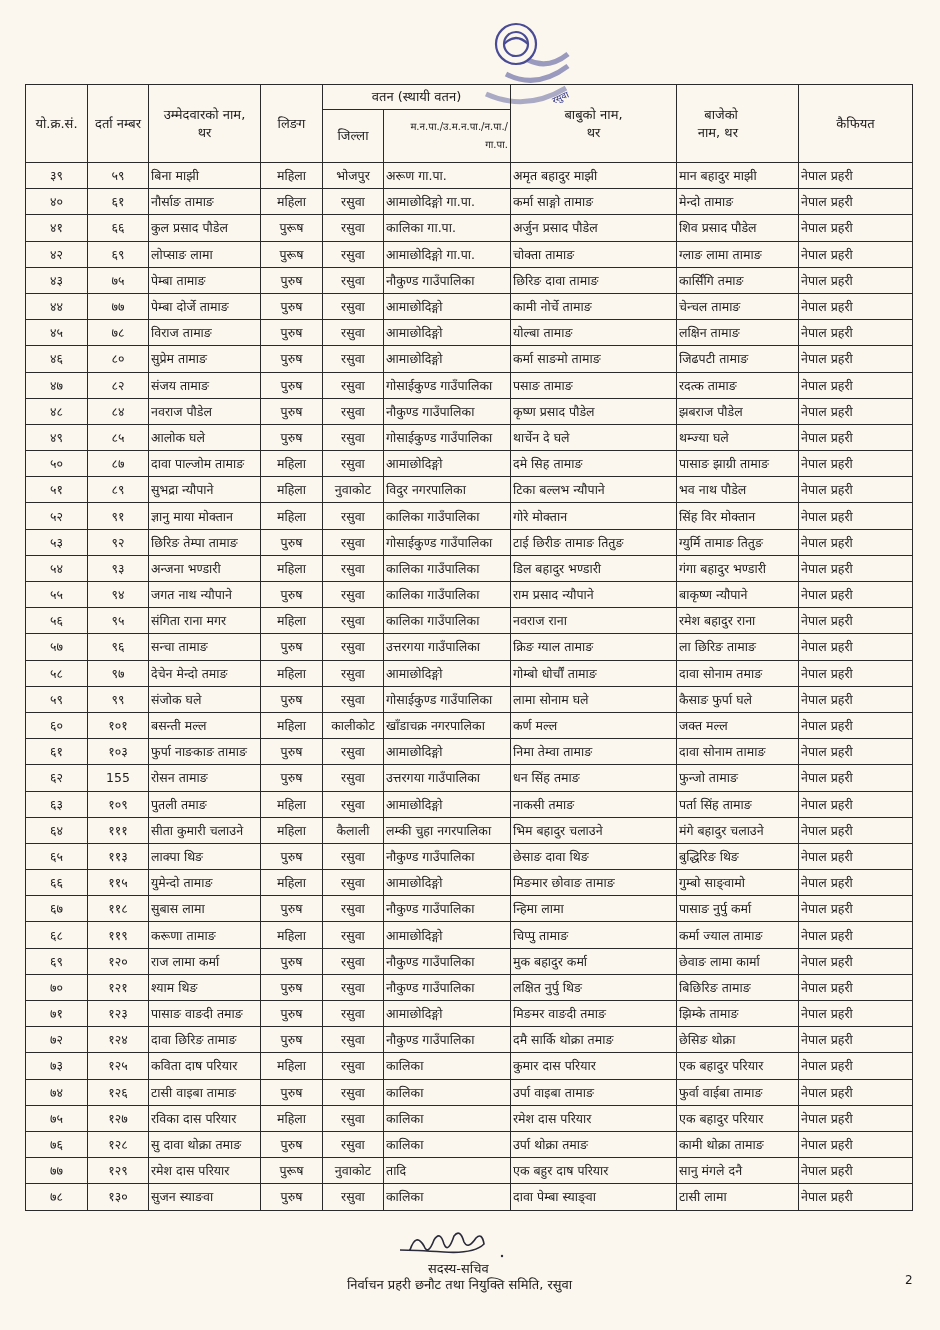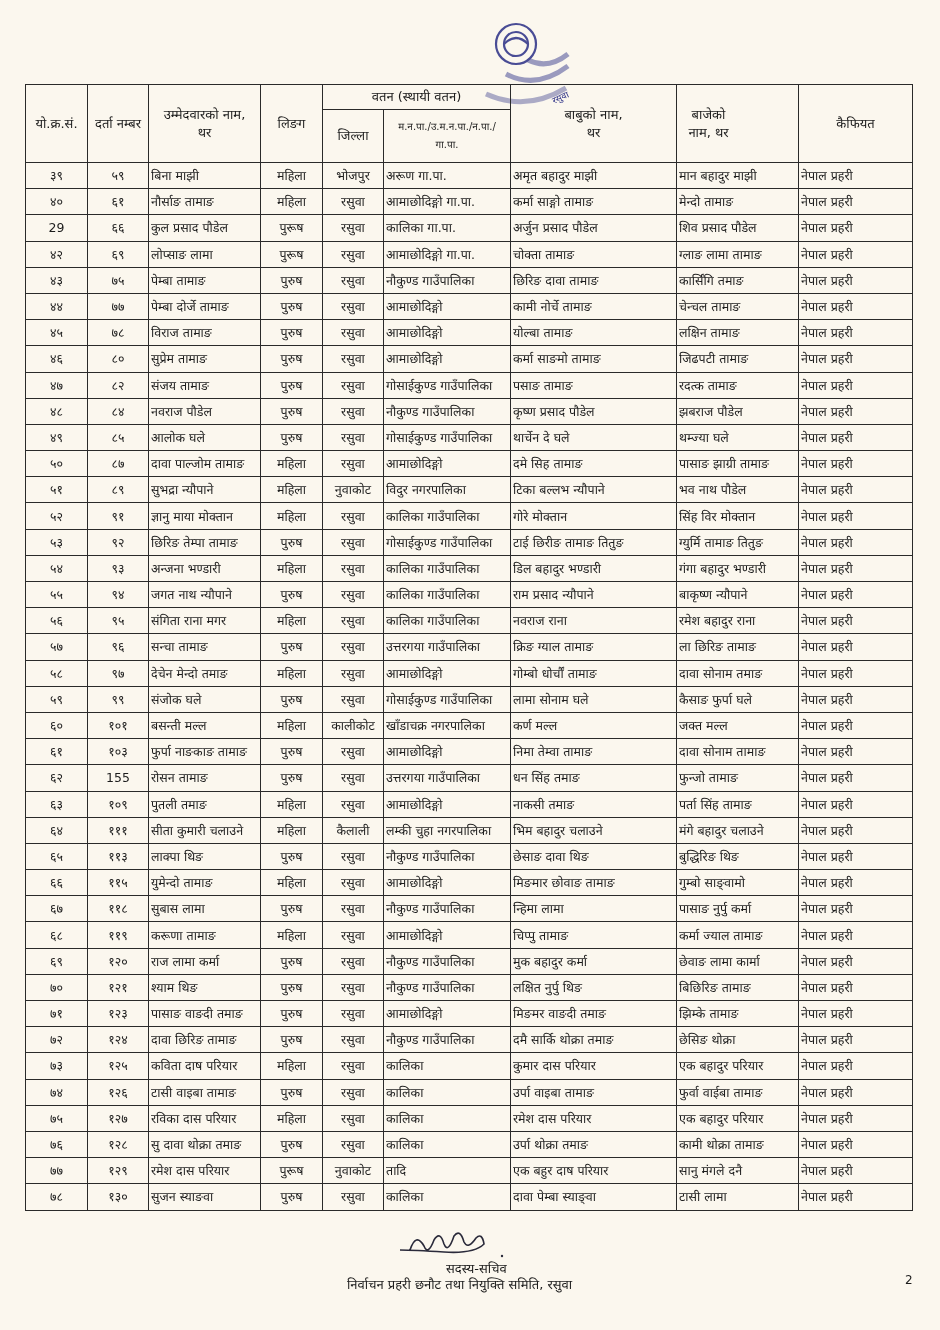--- a/index.html
+++ b/index.html
@@ -22,25 +22,25 @@
     border: 1.3px solid #2a2a2a;
     font-weight: normal; font-size: 12.5px; padding: 0 2px;
     white-space: nowrap; overflow: hidden;
   }
   table.roster thead th { font-size: 13px; line-height: 18px; }
   table.roster thead tr.h1 th { height: 24px; margin-top: 16px; }
   table.roster thead tr.h2 th { height: 52px; }
   table.roster tbody td { height: 25.2px; line-height: 25px; }
   td.c { text-align: center; }
   td.l { text-align: left; }
-  th.l { text-align: center; }
+  th.l { text-align: right; }
   .sig {
     position: absolute; left: 400px; top: 1228px; width: 120px; height: 38px;
   }
-  .sig-title { position: absolute; left: 446px; top: 1259px; font-size: 13px; }
+  .sig-title { position: absolute; left: 428px; top: 1259px; font-size: 13px; }
   .sig-org { position: absolute; left: 347px; top: 1275px; font-size: 13px; }
   .page-no { position: absolute; left: 905px; top: 1273px; font-size: 12px; }
 </style>
 </head>
 <body>
 
 <svg class="stamp" viewBox="0 0 120 100">
   <g fill="none" stroke="#2b2f86" stroke-width="2.2" opacity="0.85">
     <circle cx="40" cy="32" r="20"></circle>
     <circle cx="40" cy="32" r="12"></circle>
@@ -97,21 +97,21 @@
         <td class="c">६१</td>
         <td class="l">नौर्साङ तामाङ</td>
         <td class="c">महिला</td>
         <td class="c">रसुवा</td>
         <td class="l">आमाछोदिङ्गो गा.पा.</td>
         <td class="l">कर्मा साङ्गो तामाङ</td>
         <td class="l">मेन्दो तामाङ</td>
         <td class="l">नेपाल प्रहरी</td>
       </tr>
       <tr>
-        <td class="c">29</td>
+        <td class="c">४१</td>
         <td class="c">६६</td>
         <td class="l">कुल प्रसाद पौडेल</td>
         <td class="c">पुरूष</td>
         <td class="c">रसुवा</td>
         <td class="l">कालिका गा.पा.</td>
         <td class="l">अर्जुन प्रसाद पौडेल</td>
         <td class="l">शिव प्रसाद पौडेल</td>
         <td class="l">नेपाल प्रहरी</td>
       </tr>
       <tr>

